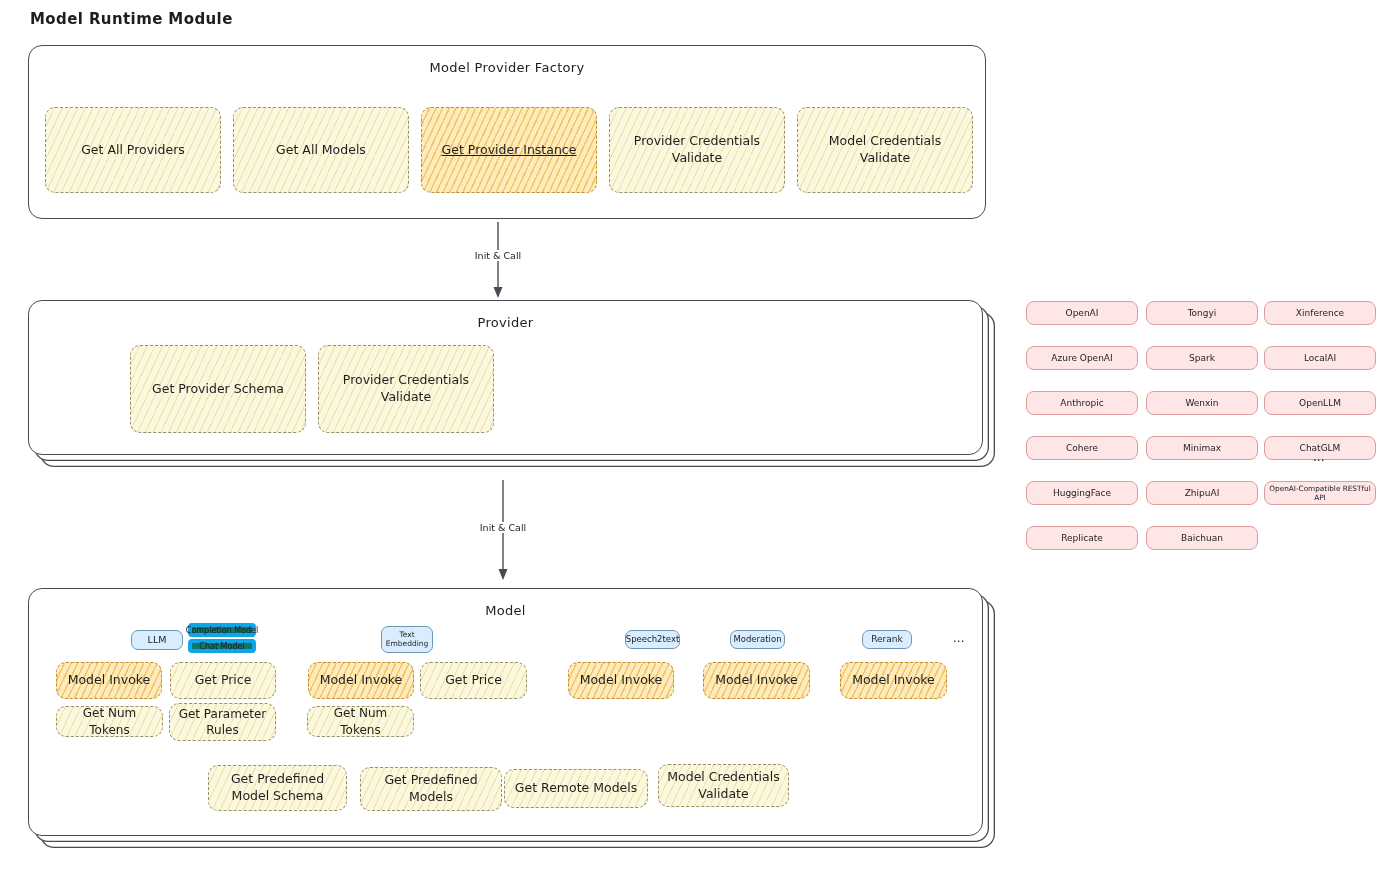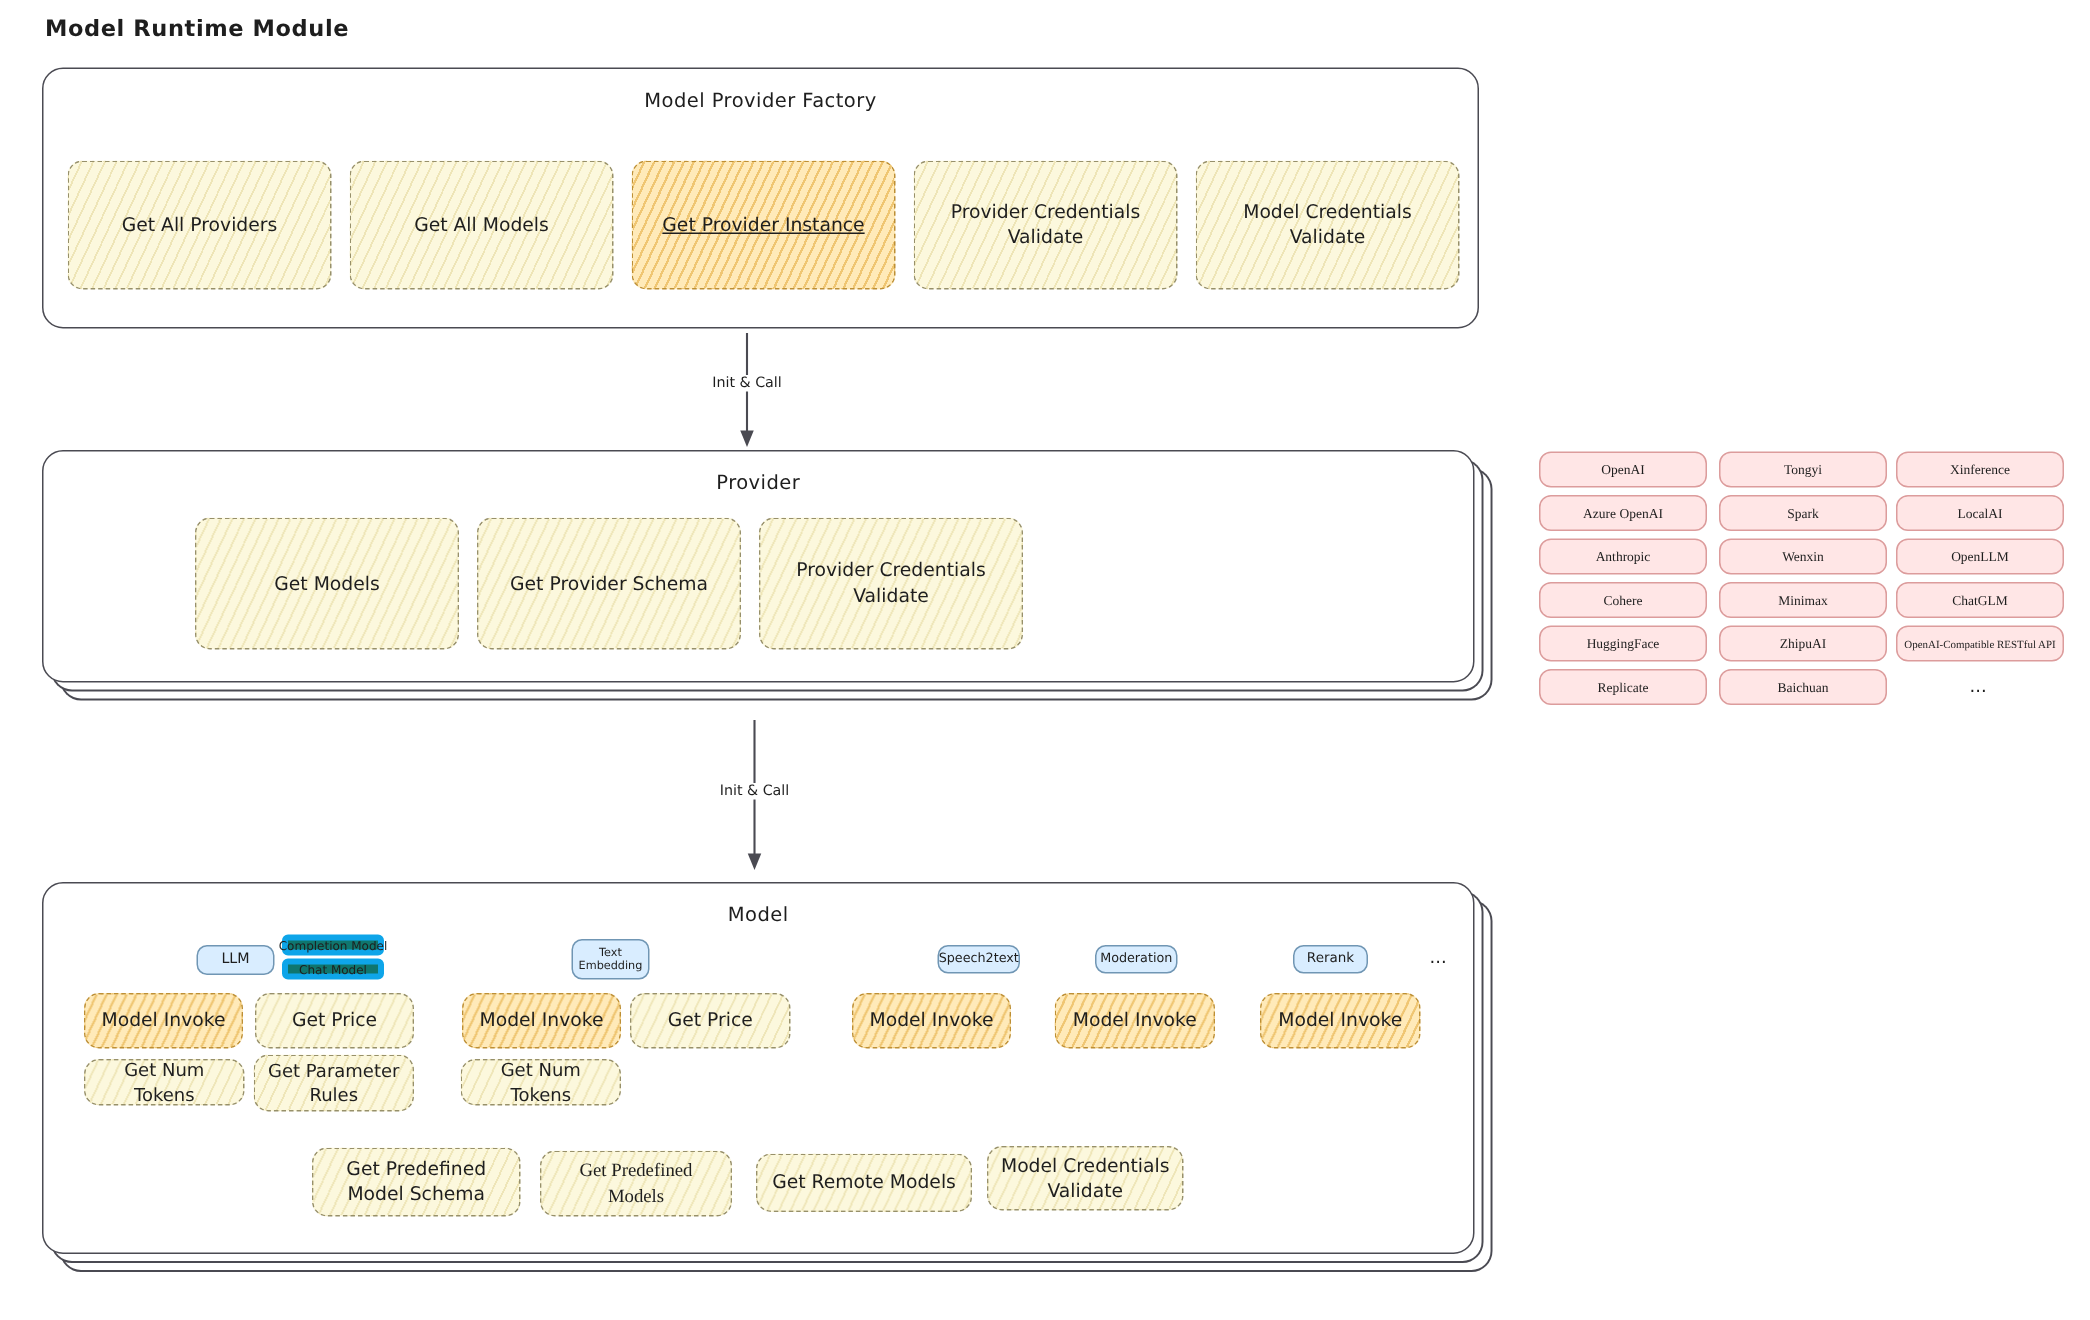--- a/index.html
+++ b/index.html
@@ -43,21 +43,21 @@
   }
   .row-flex{position:absolute;display:flex;gap:12px;}
   .row-flex .node{width:176px;}
   
   .arrow{position:absolute;width:14px;}
   .arrow-label{
     position:absolute;transform:translateX(-50%);
     font-size:9.5px;background:#ffffff;padding:0 4px;white-space:nowrap;
   }
   
-  .vendor-col{position:absolute;display:flex;flex-direction:column;gap:5px;width:112px;font-family:Liberation Serif, serif;}
+  .vendor-col{position:absolute;display:flex;flex-direction:column;gap:21px;width:112px;}
   .chip{
     height:24px;background:#ffe6e6;border:1px solid #dc9c9c;border-radius:8px;
     display:flex;align-items:center;justify-content:center;text-align:center;
     font-size:9px;box-sizing:border-box;padding:0 3px;
   }
   .chip.small{font-size:7.3px;}
   .vendor-more{position:absolute;font-size:12px;}
   
   .tab-blue{
     position:absolute;background:#d9edff;border:1px solid #7096b4;border-radius:7px;
@@ -93,21 +93,20 @@
   <svg width="14" height="76" viewBox="0 0 14 76">
     <line x1="7" y1="0" x2="7" y2="67" stroke="#4a4a52" stroke-width="1.4"></line>
     <polygon points="7,76 2.5,65 11.5,65" fill="#4a4a52"></polygon>
   </svg>
 </div>
 <div class="arrow-label" style="left:498px;top:250px;">Init &amp; Call</div>
 
 <div class="container stacked" style="left:28px;top:300px;width:955px;height:155px;">
   <div class="container-title">Provider</div>
   <div class="row-flex" style="left:101px;top:44px;">
-    <div class="node" style="height:88px;">Get Models</div>
     <div class="node" style="height:88px;">Get Provider Schema</div>
     <div class="node" style="height:88px;">Provider Credentials Validate</div>
   </div>
 </div>
 
 <div class="vendor-col" style="left:1026px;top:301px;">
   <div class="chip">OpenAI</div>
   <div class="chip">Azure OpenAI</div>
   <div class="chip">Anthropic</div>
   <div class="chip">Cohere</div>
@@ -157,16 +156,16 @@
   <div class="node abs" style="left:391px;top:73px;width:107px;height:37px;">Get Price</div>
   <div class="node hl abs" style="left:539px;top:73px;width:106px;height:37px;">Model Invoke</div>
   <div class="node hl abs" style="left:674px;top:73px;width:107px;height:37px;">Model Invoke</div>
   <div class="node hl abs" style="left:811px;top:73px;width:107px;height:37px;">Model Invoke</div>
 
   <div class="node abs" style="left:27px;top:117px;width:107px;height:31px;font-size:12px;">Get Num Tokens</div>
   <div class="node abs" style="left:140px;top:114px;width:107px;height:38px;font-size:12px;">Get Parameter Rules</div>
   <div class="node abs" style="left:278px;top:117px;width:107px;height:31px;font-size:12px;">Get Num Tokens</div>
 
   <div class="node abs" style="left:179px;top:176px;width:139px;height:46px;">Get Predefined Model Schema</div>
-  <div class="node abs" style="left:331px;top:178px;width:128px;height:44px;font-family:Liberation Serif, serif;">Get Predefined Models</div>
+  <div class="node abs" style="left:331px;top:178px;width:142px;height:44px;">Get Predefined Models</div>
   <div class="node abs" style="left:475px;top:180px;width:144px;height:39px;">Get Remote Models</div>
   <div class="node abs" style="left:629px;top:175px;width:131px;height:43px;">Model Credentials Validate</div>
 </div>
 
 </body></html>

